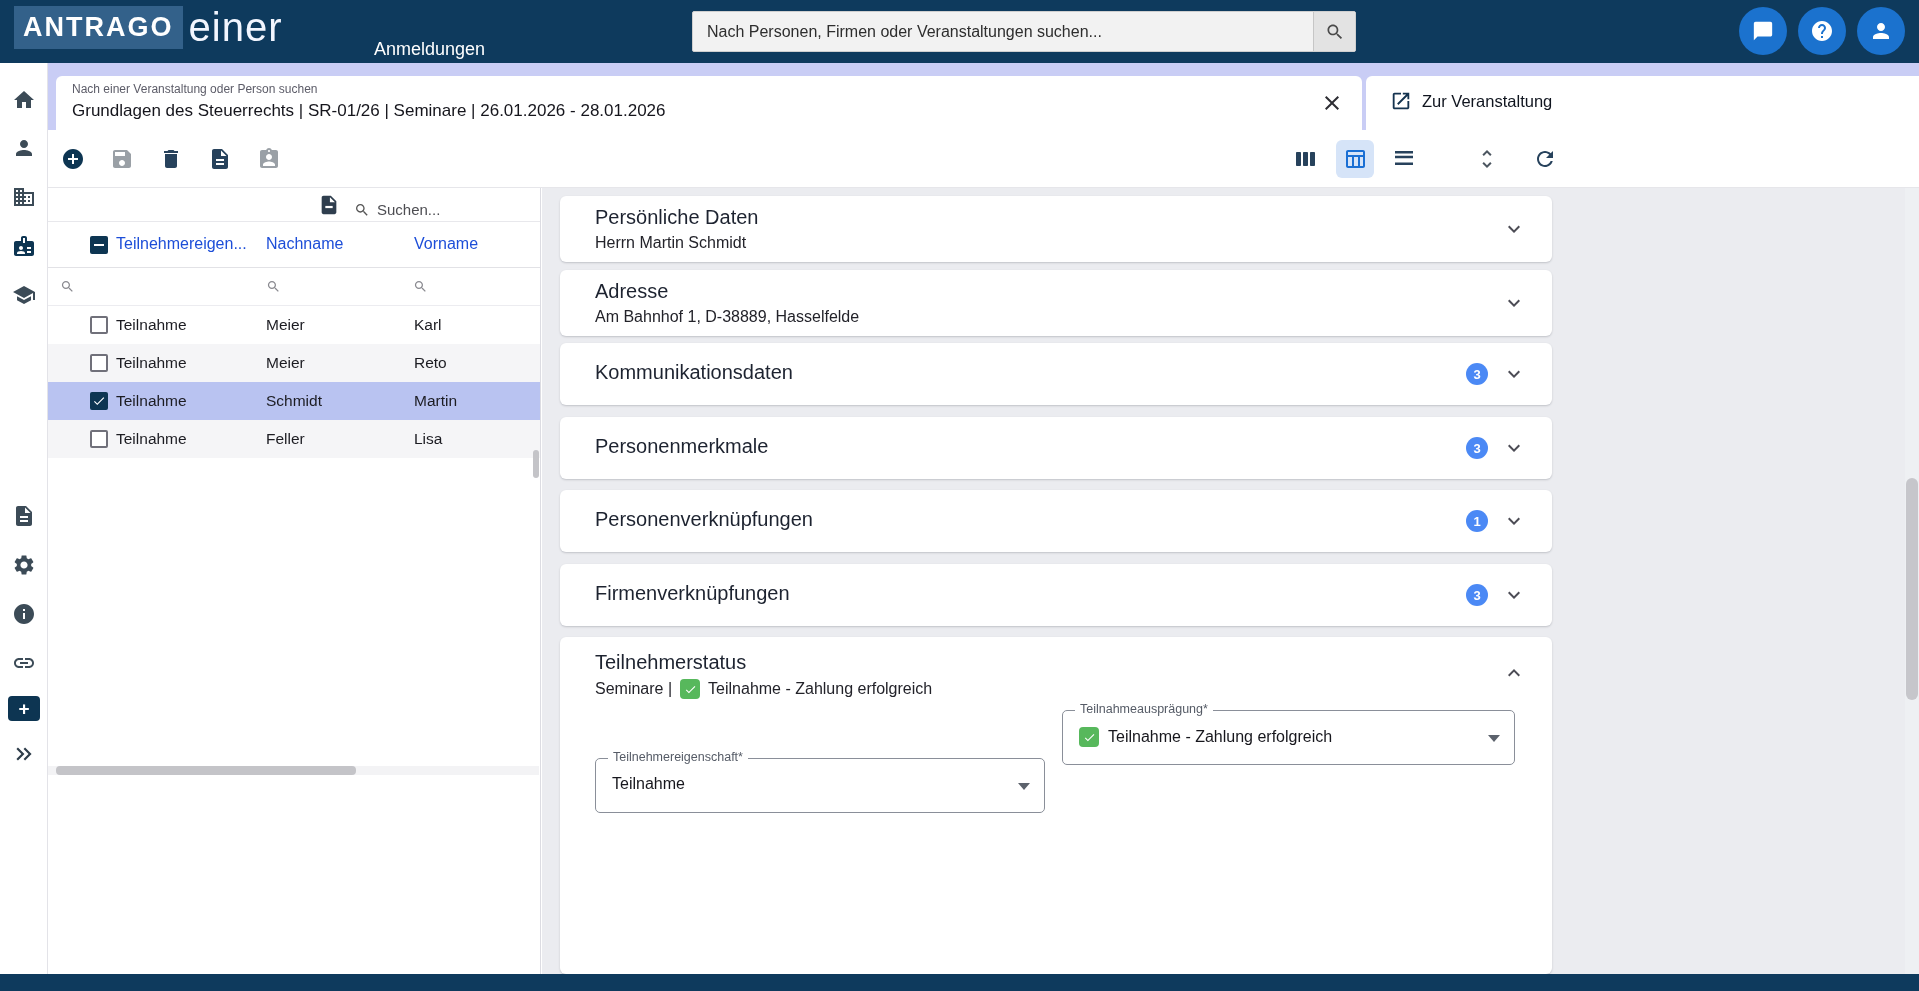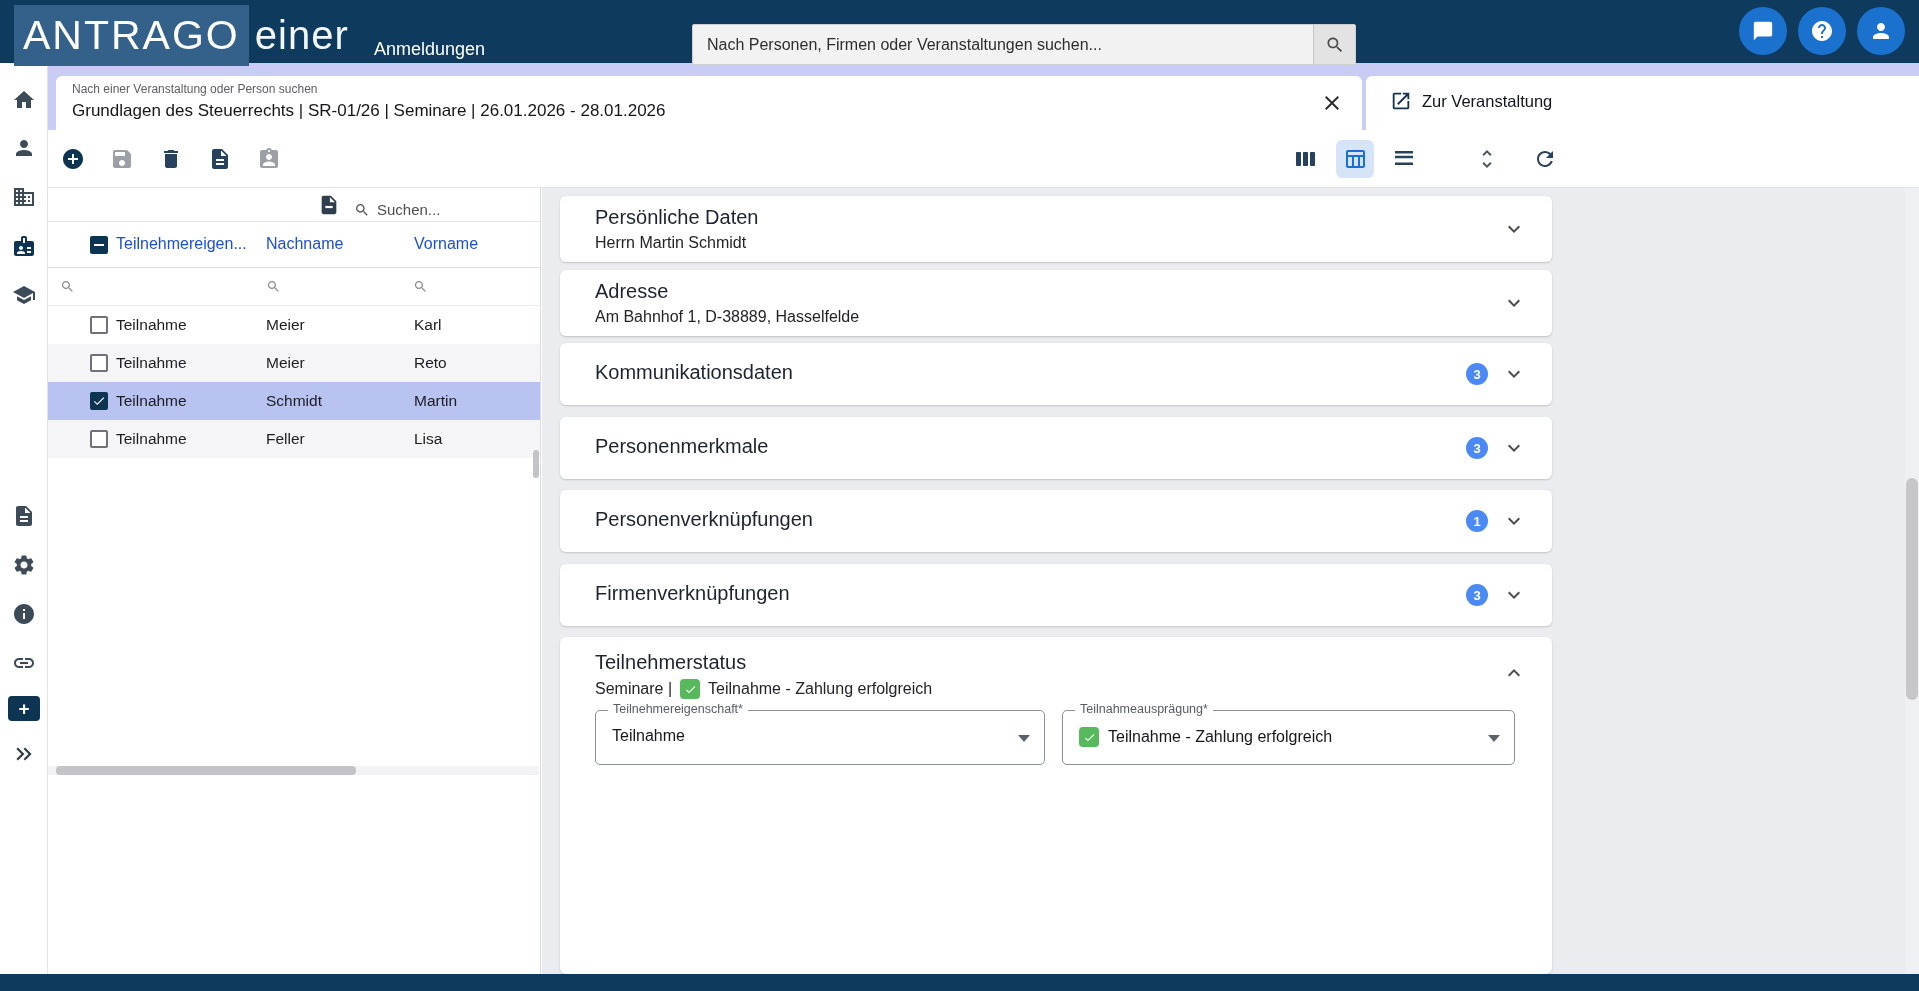--- a/index.html
+++ b/index.html
@@ -7,24 +7,24 @@
   body {
     position:relative; overflow:hidden; background:#ffffff;
     font-family:"Liberation Sans","DejaVu Sans",sans-serif;
     -webkit-font-smoothing:antialiased;
   }
   svg { display:block; }
 
   
   .topbar { position:absolute; left:0; top:0; right:0; height:63px; background:#0e3a5d; z-index:10; }
   .logo { position:absolute; left:14px; top:5px; display:flex; align-items:center; cursor:pointer; }
-  .logo-brand { background:#33618a; padding:5px 9px; color:#fff; font-size:41px; font-weight:normal; letter-spacing:2px; line-height:1.25; }
+  .logo-brand { background:#33618a; padding:5px 9px; color:#fff; font-size:27px; font-weight:bold; letter-spacing:2px; line-height:1.25; }
   .logo-suffix { color:#f2f6ff; font-size:40px; font-weight:300; margin-left:6px; letter-spacing:1px; }
   .page-title { position:absolute; left:374px; top:39px; color:#ffffff; font-size:18px; font-weight:500; }
-  .global-search { position:absolute; left:692px; top:24px; width:664px; height:41px; display:flex; background:#f2f2f2; border:1px solid #cfcfcf; border-radius:2px; overflow:hidden; }
+  .global-search { position:absolute; left:692px; top:11px; width:664px; height:41px; display:flex; background:#f2f2f2; border:1px solid #cfcfcf; border-radius:2px; overflow:hidden; }
   .global-search input { flex:1; border:none; outline:none; background:transparent; padding:0 14px; font-size:16px; color:#222; font-family:inherit; }
   .global-search input::placeholder { color:#2e2e2e; opacity:1; }
   .global-search-btn { width:42px; border:none; border-left:1px solid #c6c6c6; background:#e3e3e3; display:flex; align-items:center; justify-content:center; color:#4a4a4a; cursor:pointer; }
   .topbar-actions { position:absolute; right:14px; top:7px; display:flex; gap:11px; }
   .circle-btn { width:48px; height:48px; border-radius:50%; border:none; background:#1b72ce; color:#fff; display:flex; align-items:center; justify-content:center; cursor:pointer; }
 
   
   .sidebar { position:absolute; left:0; top:63px; width:48px; bottom:17px; background:#fff; border-right:1px solid #e3e3e8; z-index:6; }
   .side-item { position:absolute; left:12px; width:24px; height:24px; color:#3c4b57; cursor:pointer; background:none; border:none; }
   .side-item.active { color:#0d3552; }
@@ -102,21 +102,21 @@
   .c1line .card-chevron { top:19px; }
   .c1line .badge { top:20px; }
 
   .card-status { height:337px; }
   .card-status .card-title { top:14px; }
   .status-sub { position:absolute; left:35px; top:42px; display:flex; align-items:center; gap:8px; font-size:16px; color:#23232a; }
   .check-chip { width:20px; height:20px; border-radius:4px; background:#57b85c; display:flex; align-items:center; justify-content:center; color:#fff; flex:none; }
   .card-status .card-chevron { top:24px; }
 
   .field { position:absolute; top:73px; height:55px; border:1px solid #8a8f99; border-radius:5px; background:#fff; cursor:pointer; }
-  .field--1 { left:35px; width:450px; }
+  .field--1 { left:35px; width:450px;margin-top:48px; }
   .field--2 { left:502px; width:453px;padding-left:48px; }
   .field-label { position:absolute; top:-9px; left:12px; background:#fff; padding:0 5px; font-size:12.5px; color:#555b66; white-space:nowrap; }
   .field-value { position:absolute; left:16px; top:16px; font-size:16px; color:#17171d; display:flex; align-items:center; gap:9px; }
   .field-caret { position:absolute; right:14px; top:24px; width:0; height:0; border-left:6px solid transparent; border-right:6px solid transparent; border-top:7px solid #5c626c; }
 
   .page-scroll-track { position:absolute; right:0; top:0; bottom:0; width:14px; background:#eef0f3; }
   .page-scroll-thumb { position:absolute; right:1px; top:290px; width:12px; height:222px; background:#c6c6cb; border-radius:6px; cursor:grab; }
 
   
   .bottombar { position:absolute; left:0; right:0; bottom:0; height:17px; background:#0e3a5d; z-index:11; }

